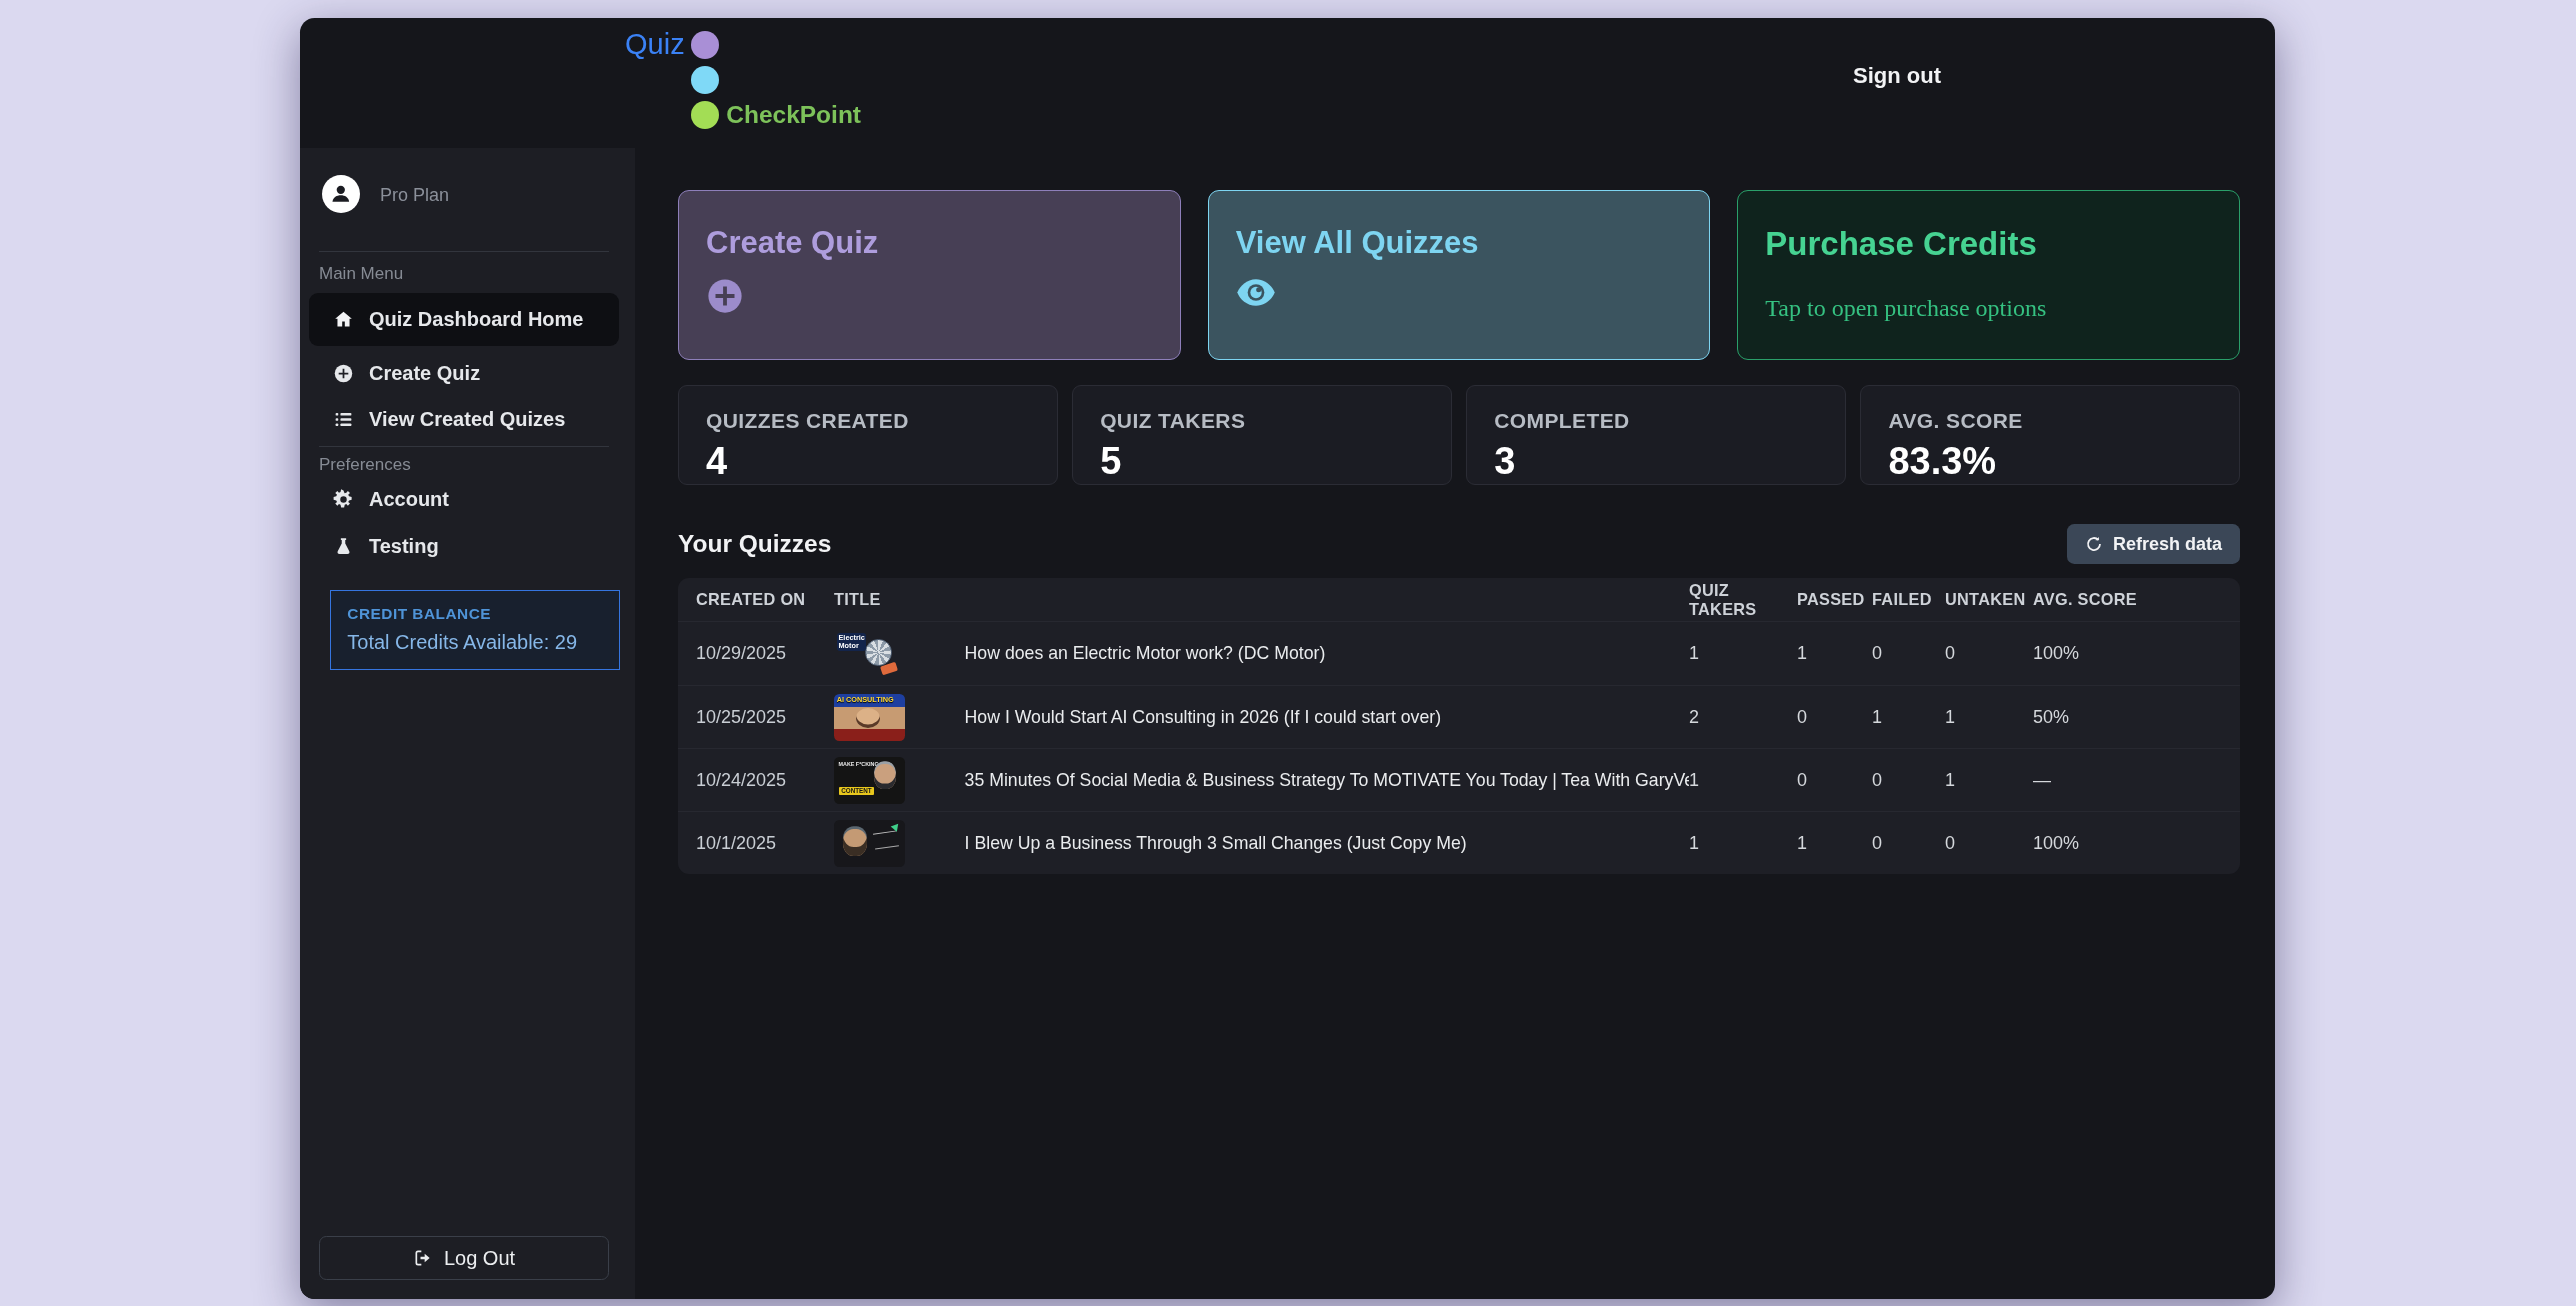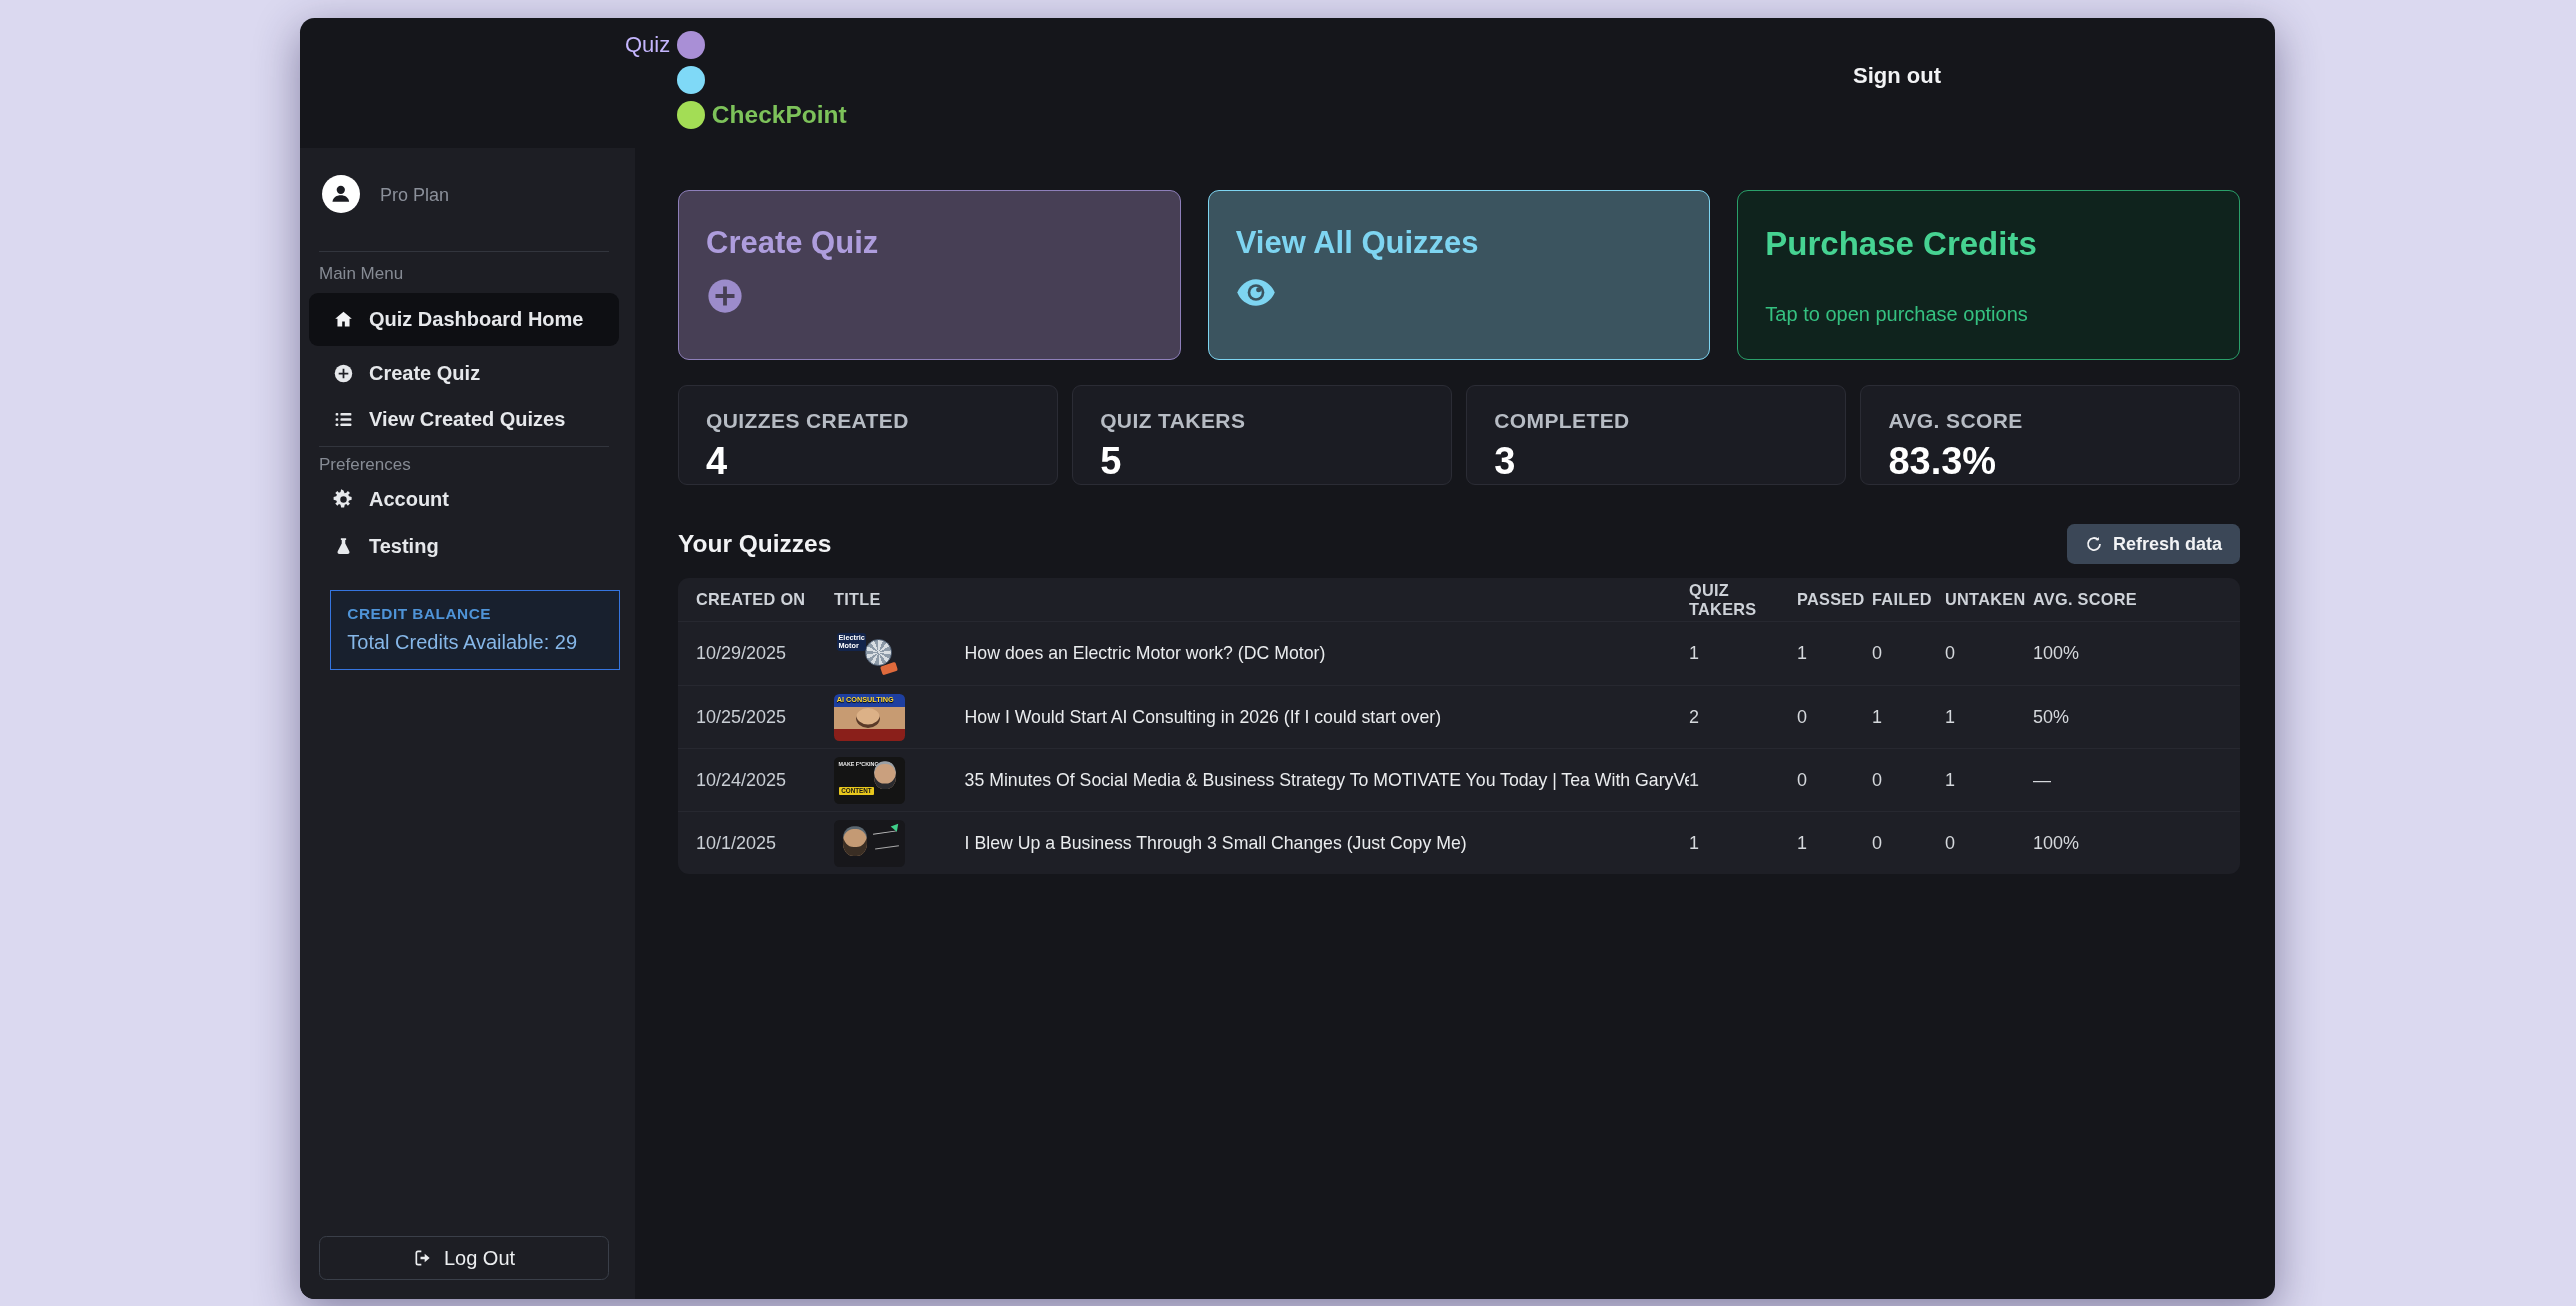--- a/index.html
+++ b/index.html
@@ -15,21 +15,21 @@
     background:#15161b; border-radius:14.5px;
     box-shadow:0 12.7px 45px rgba(30,25,70,.45);
     overflow:hidden;
   }
   
   .logo {
     position:absolute; left:325px; top:9px;
     display:grid; grid-template-columns:auto 29px auto;
     grid-auto-rows:35px; column-gap:6.3px; align-items:center;
   }
-  .logo-word-top { grid-row:1; grid-column:1; justify-self:end; font-size:22px; color:#c4b5fd; font-weight:400; }
+  .logo-word-top { grid-row:1; grid-column:1; justify-self:end; font-size:29px; color:#3b82f6; font-weight:400; }
   .dot { width:28px; height:28px; border-radius:50%; grid-column:2; }
   .dot-1 { grid-row:1; background:#a98fd6; }
   .dot-2 { grid-row:2; background:#7fd9f7; }
   .dot-3 { grid-row:3; background:#a3dd55; }
   .logo-word-bottom { grid-row:3; grid-column:3; font-size:24.5px; color:#7dc25a; font-weight:600; }
   .signout { position:absolute; left:1553px; top:45px; font-size:22px; font-weight:700; color:#f2f3f5; background:none; border:none; cursor:pointer; font-family:inherit; }
 
   
   .sidebar {
     position:absolute; left:0; top:130px; width:335px; height:1151px;
@@ -64,21 +64,21 @@
     background:transparent; border:0.9px solid #3a3f49; border-radius:7.3px;
     display:flex; align-items:center; justify-content:center; gap:11px;
     color:#eceef0; font-size:20px; cursor:pointer; font-family:inherit;
   }
 
   
   .content { position:absolute; left:378px; top:0; width:1562px; }
   .action-row { position:absolute; top:172px; width:1562px; height:170px; display:flex; gap:27px; }
   .action-card { flex:1; border-radius:11px; padding:34px 27px; border:1.8px solid; cursor:pointer; }
   .action-title { font-size:31px; font-weight:700; }
-  .action-sub { font-size:20px; margin-top:40px; }
+  .action-sub { font-size:24px; margin-top:32px;font-family:Liberation Serif, serif; }
   .card-create { background:#473f55; border-color:#8e7fba; }
   .card-create .action-title { color:#ae9ddd; }
   .card-view { background:#3b545f; border-color:#7ed5f1; }
   .card-view .action-title { color:#7ed5f1; }
   .card-purchase { background:#0f231d; border-color:#2aa06a; }
   .card-purchase .action-title { color:#46d392; font-size:33px; }
   .card-purchase .action-sub { color:#35c181; }
   .card-icon { margin-top:16.3px; }
 
   .stats-row { position:absolute; top:367px; width:1562px; height:100px; display:flex; gap:14.5px; }

